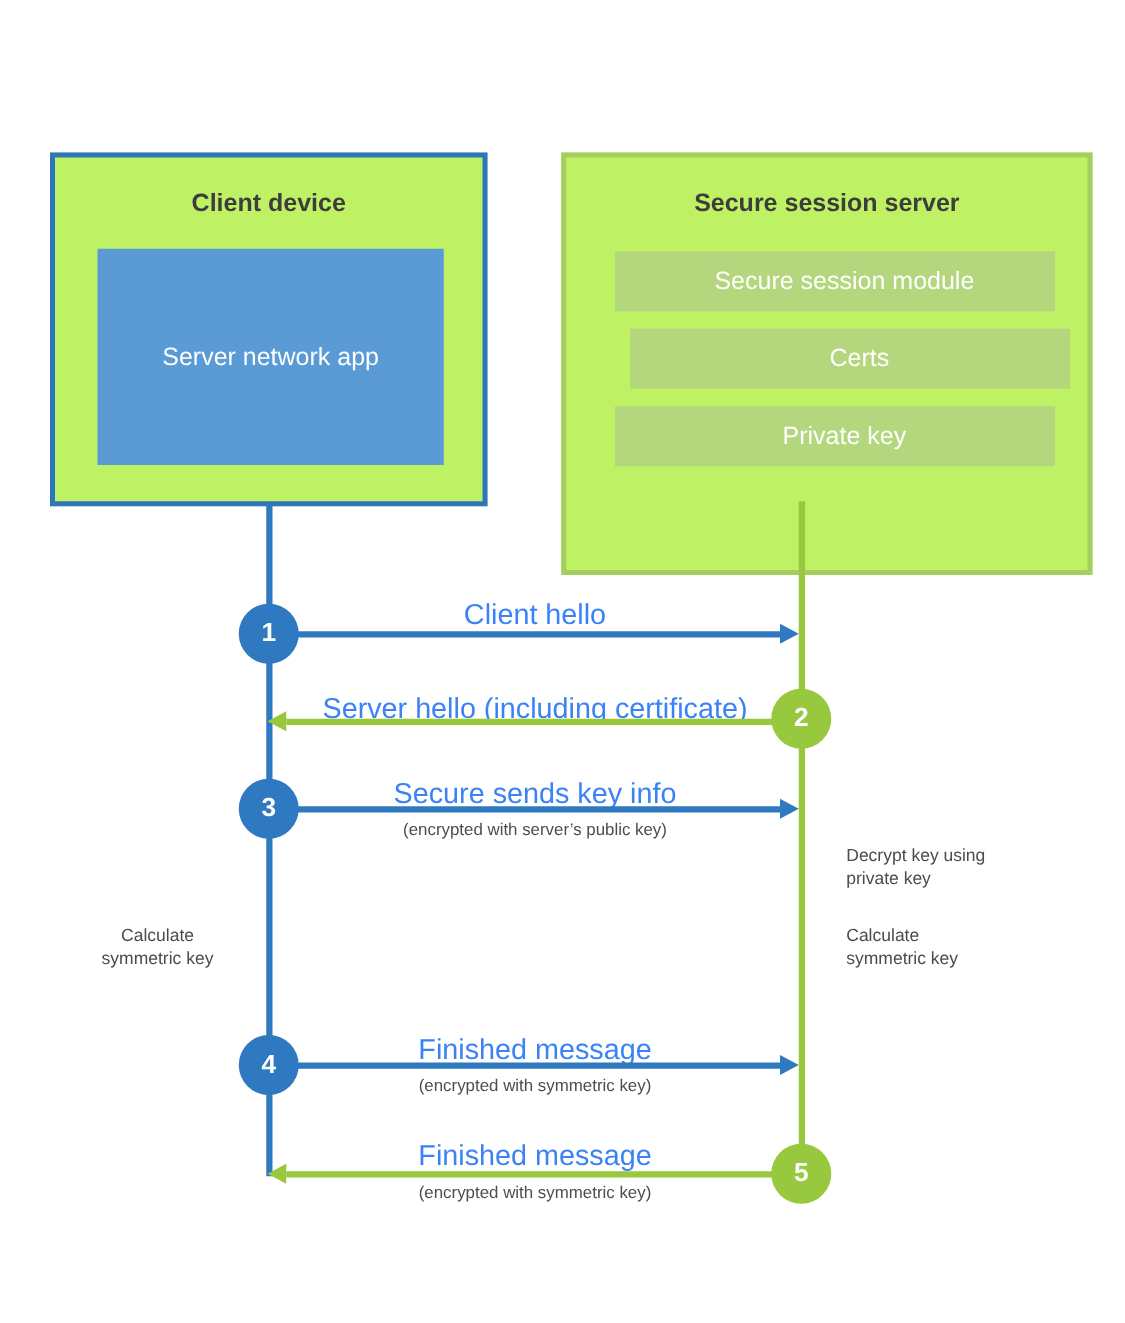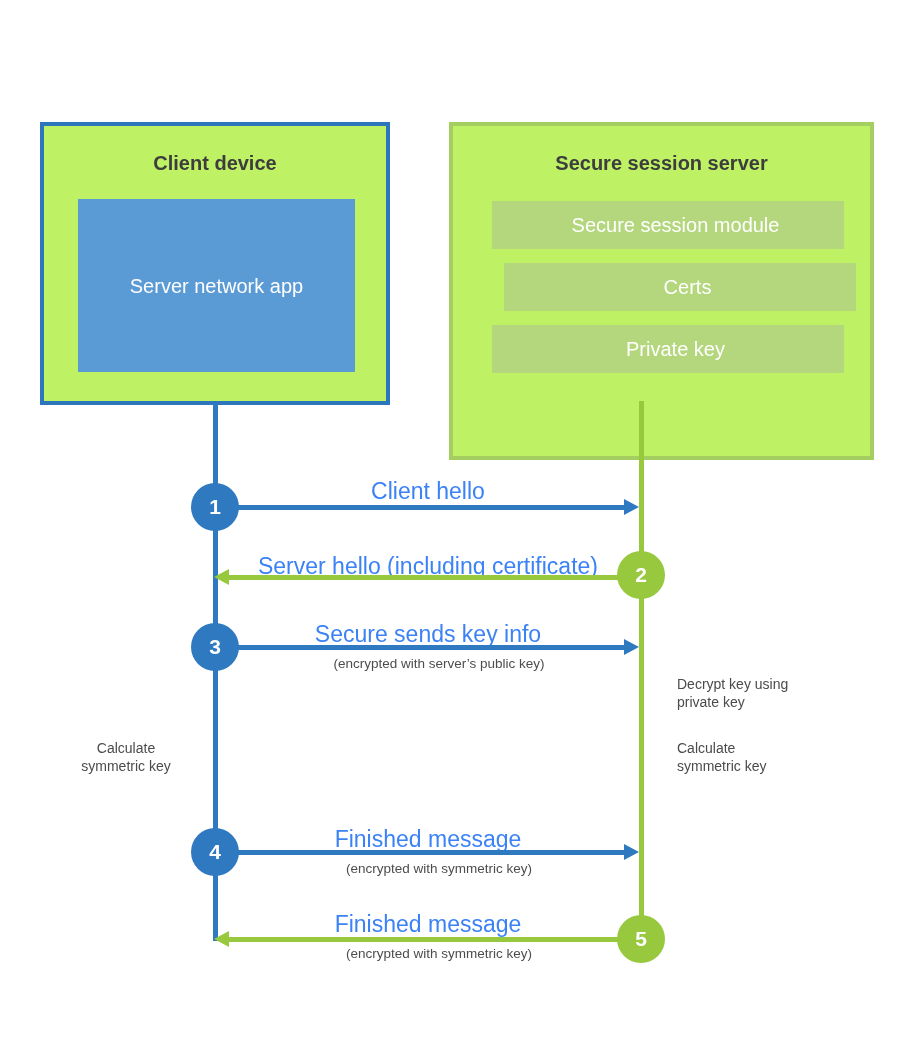--- a/index.html
+++ b/index.html
@@ -67,21 +67,21 @@
   .c3 { left:191px; top:623px; }
   .c4 { left:191px; top:828px; }
   .c5 { left:617px; top:915px; }
 
   
   .msg-label {
     position:absolute; left:215px; width:426px; text-align:center;
     font-size:23px; color:#3b82f6; z-index:2;
   }
   .msg-sub {
-    position:absolute; left:226px; width:426px; text-align:center;
+    position:absolute; left:215px; width:426px; text-align:center;
     font-size:13.5px; color:#4d4d4d; z-index:2;
   }
   .l1 { top:478px; } .l2 { top:520px;margin-top:33px; }
   .l3 { top:621px; } .s3 { top:656px; }
   .l4 { top:826px; } .s4 { top:861px; }
   .l5 { top:911px; } .s5 { top:946px; }
 
   
   .side-note { position:absolute; font-size:14px; line-height:17.5px; color:#4b4b4b; z-index:2; }
   .note-decrypt { left:677px; top:632px; width:128px; text-align:left;margin-top:44px; }

